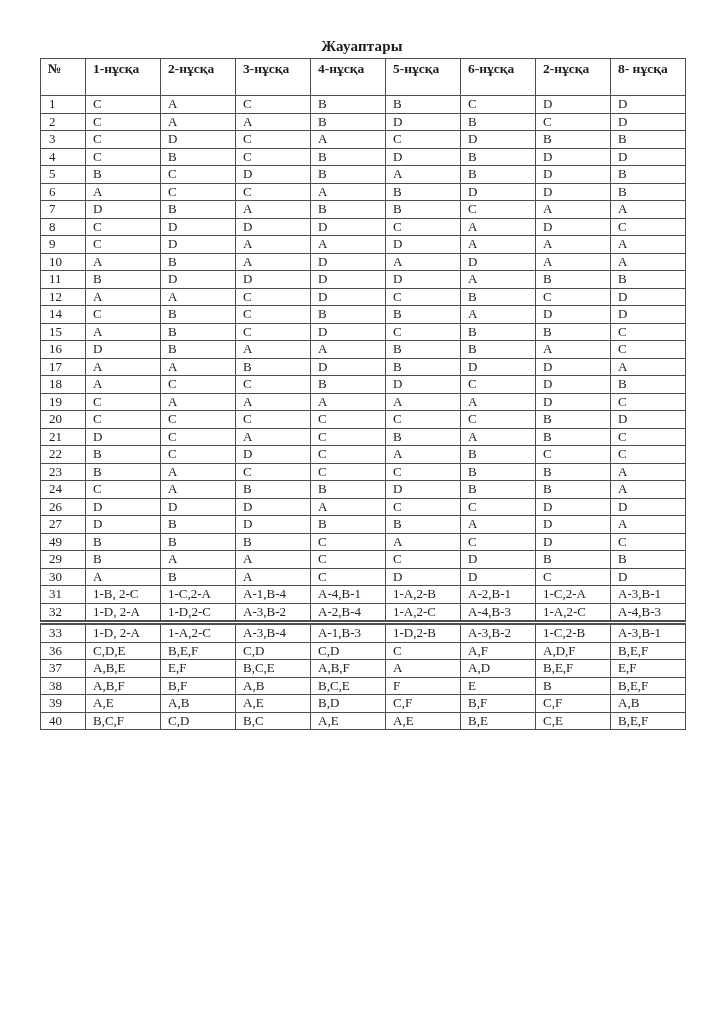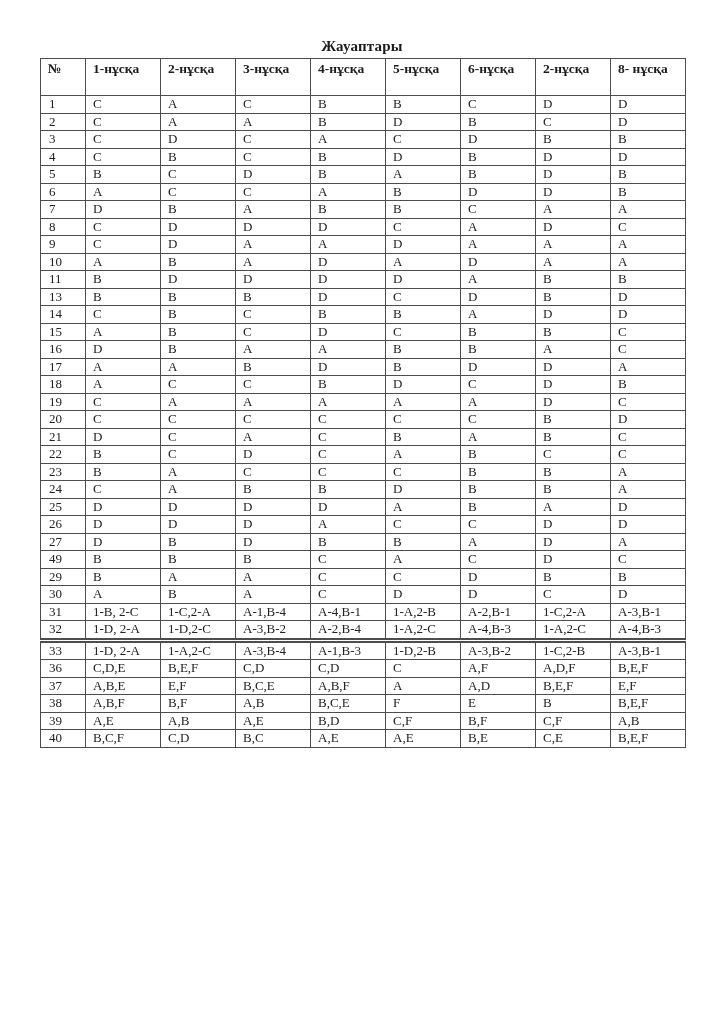--- a/index.html
+++ b/index.html
@@ -218,28 +218,28 @@
           <td>B</td>
           <td>D</td>
           <td>D</td>
           <td>D</td>
           <td>D</td>
           <td>A</td>
           <td>B</td>
           <td>B</td>
         </tr>
         <tr>
-          <td class="num">13</td>
-          <td>B</td>
-          <td>B</td>
-          <td>B</td>
-          <td>D</td>
-          <td>C</td>
-          <td>D</td>
-          <td>B</td>
+          <td class="num">12</td>
+          <td>A</td>
+          <td>A</td>
+          <td>C</td>
+          <td>D</td>
+          <td>C</td>
+          <td>B</td>
+          <td>C</td>
           <td>D</td>
         </tr>
         <tr>
           <td class="num">14</td>
           <td>C</td>
           <td>B</td>
           <td>C</td>
           <td>B</td>
           <td>B</td>
           <td>A</td>
@@ -348,31 +348,20 @@
         <tr>
           <td class="num">24</td>
           <td>C</td>
           <td>A</td>
           <td>B</td>
           <td>B</td>
           <td>D</td>
           <td>B</td>
           <td>B</td>
           <td>A</td>
-        </tr>
-        <tr>
-          <td class="num">25</td>
-          <td>D</td>
-          <td>D</td>
-          <td>D</td>
-          <td>D</td>
-          <td>A</td>
-          <td>B</td>
-          <td>A</td>
-          <td>D</td>
         </tr>
         <tr>
           <td class="num">26</td>
           <td>D</td>
           <td>D</td>
           <td>D</td>
           <td>A</td>
           <td>C</td>
           <td>C</td>
           <td>D</td>

